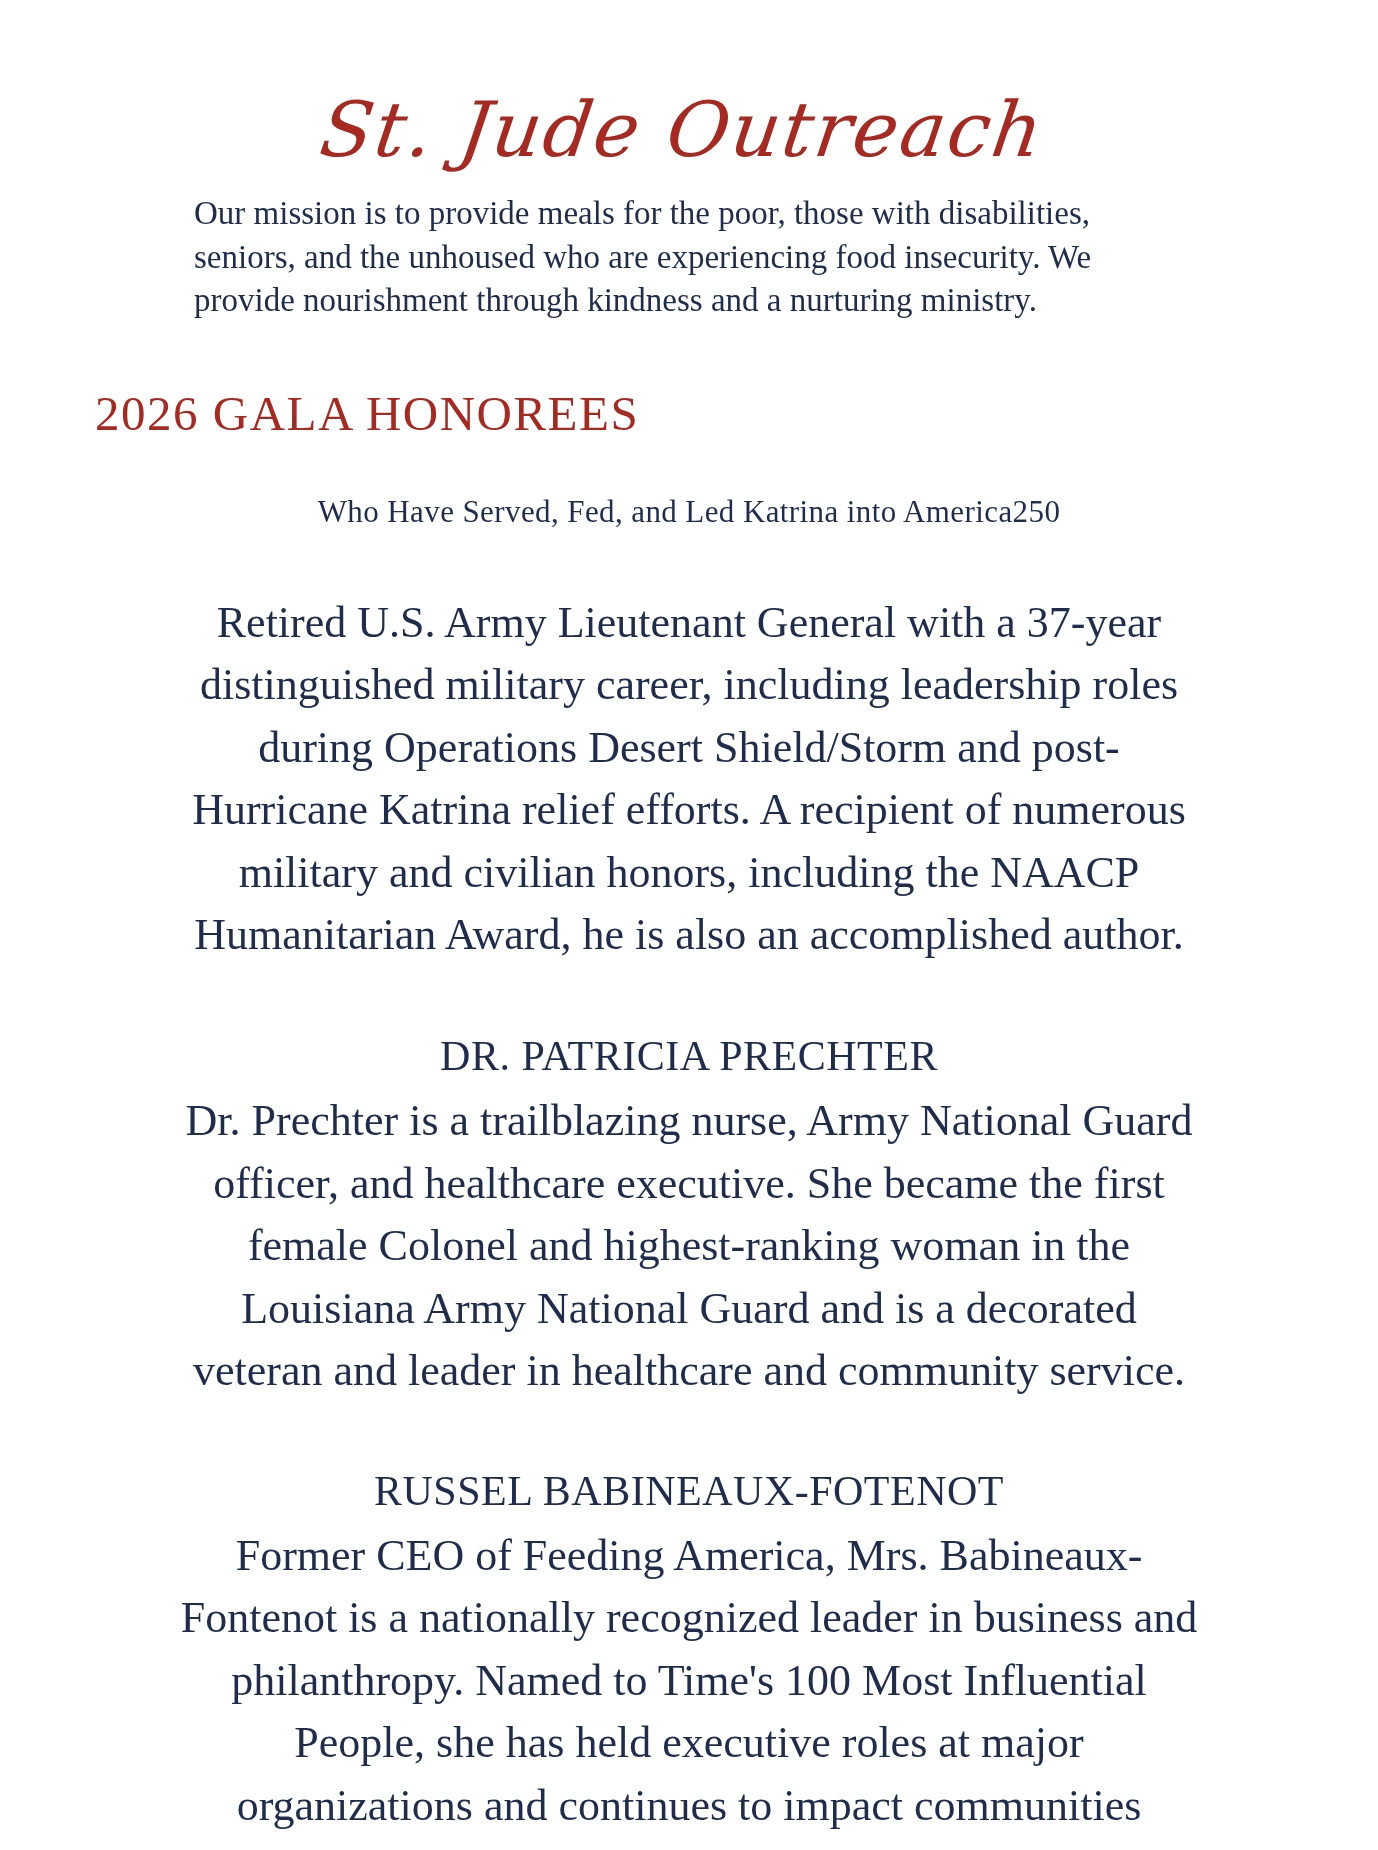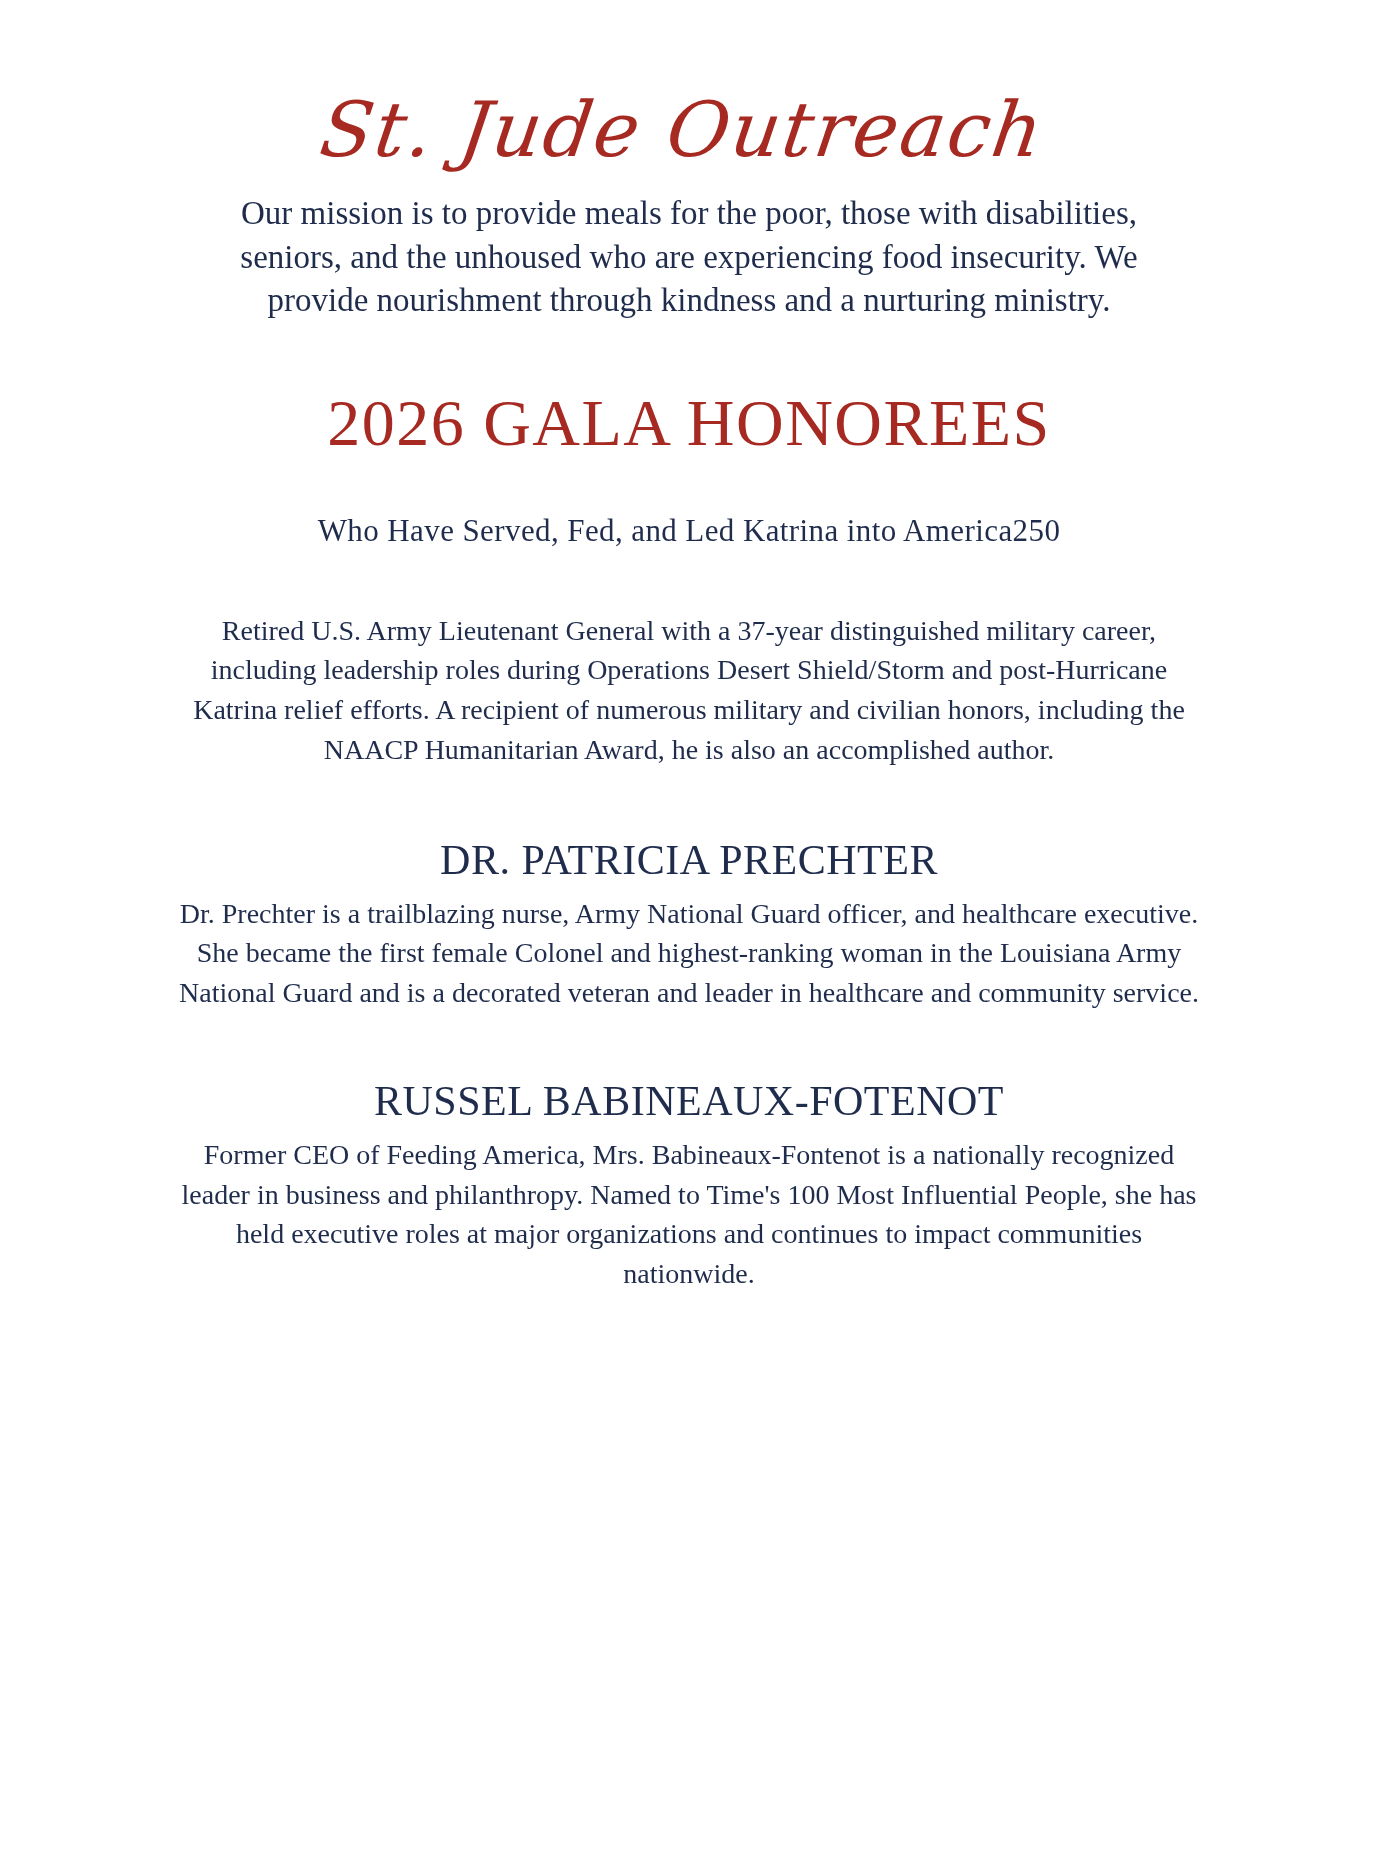--- a/index.html
+++ b/index.html
@@ -30,32 +30,32 @@
     font-weight: 400;
     font-size: 76px;
     line-height: 1.0;
     letter-spacing: 2px;
     margin: 0;
     padding-top: 92px;
     transform: skewX(-8deg);
   }
 
   .mission {
-    text-align: center;
+    text-align: left;
     font-size: 33px;
     line-height: 1.32;
     margin: 24px auto 10px auto;
     width: 990px;
     color: #1f2c4c;
   }
 
   .honorees-heading {
-    text-align: center;
+    text-align: left;
     color: #a72a22;
-    font-size: 66px;
+    font-size: 49px;
     letter-spacing: 1.5px;
     margin: 62px 0 0 0;
     font-weight: 400;
   }
 
   .subtitle {
     text-align: center;
     font-size: 31px;
     letter-spacing: 0.4px;
     margin: 52px 0 0 0;
@@ -70,21 +70,21 @@
     text-align: center;
     font-size: 42px;
     letter-spacing: 0.5px;
     margin: 0 0 10px 0;
     font-weight: 400;
     color: #1f2c4c;
   }
 
   .honoree-bio {
     text-align: center;
-    font-size: 28px;
+    font-size: 44px;
     line-height: 1.42;
     margin: 0 auto;
     width: 1030px;
     color: #1f2c4c;
   }
 
   .honoree.second { margin-top: 66px; }
   .honoree.third { margin-top: 64px; }
 </style>
 </head>

